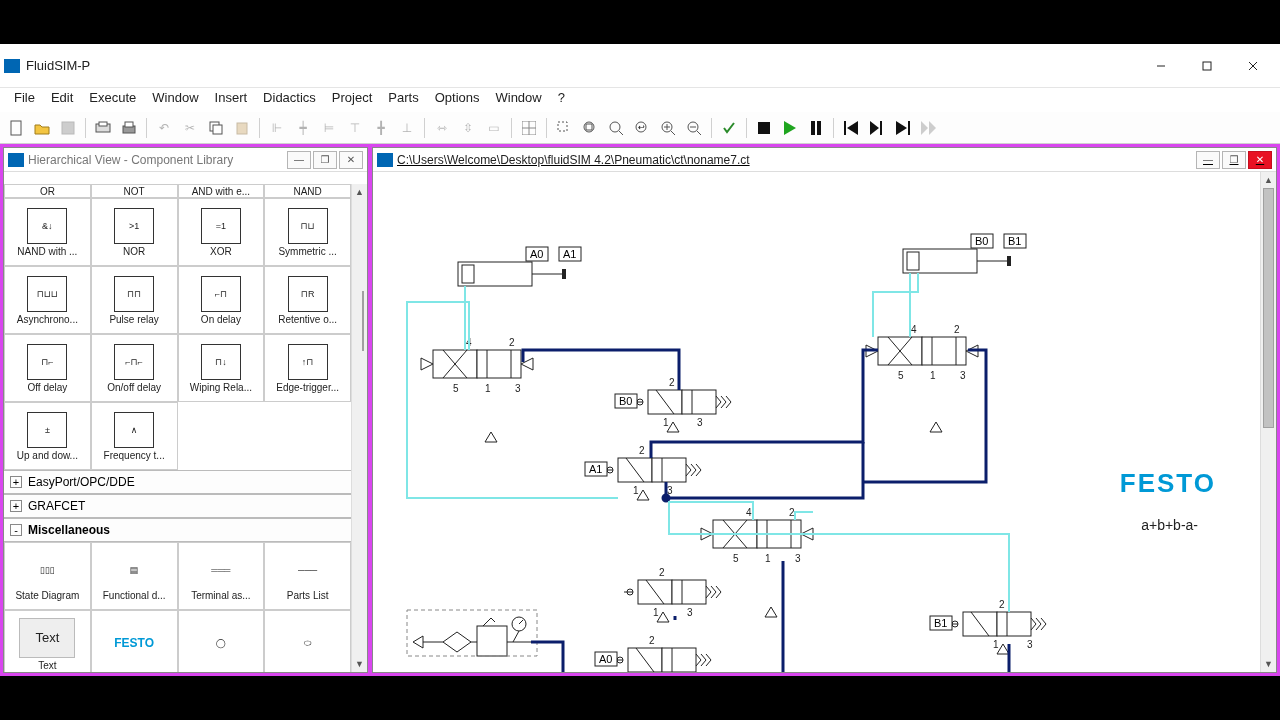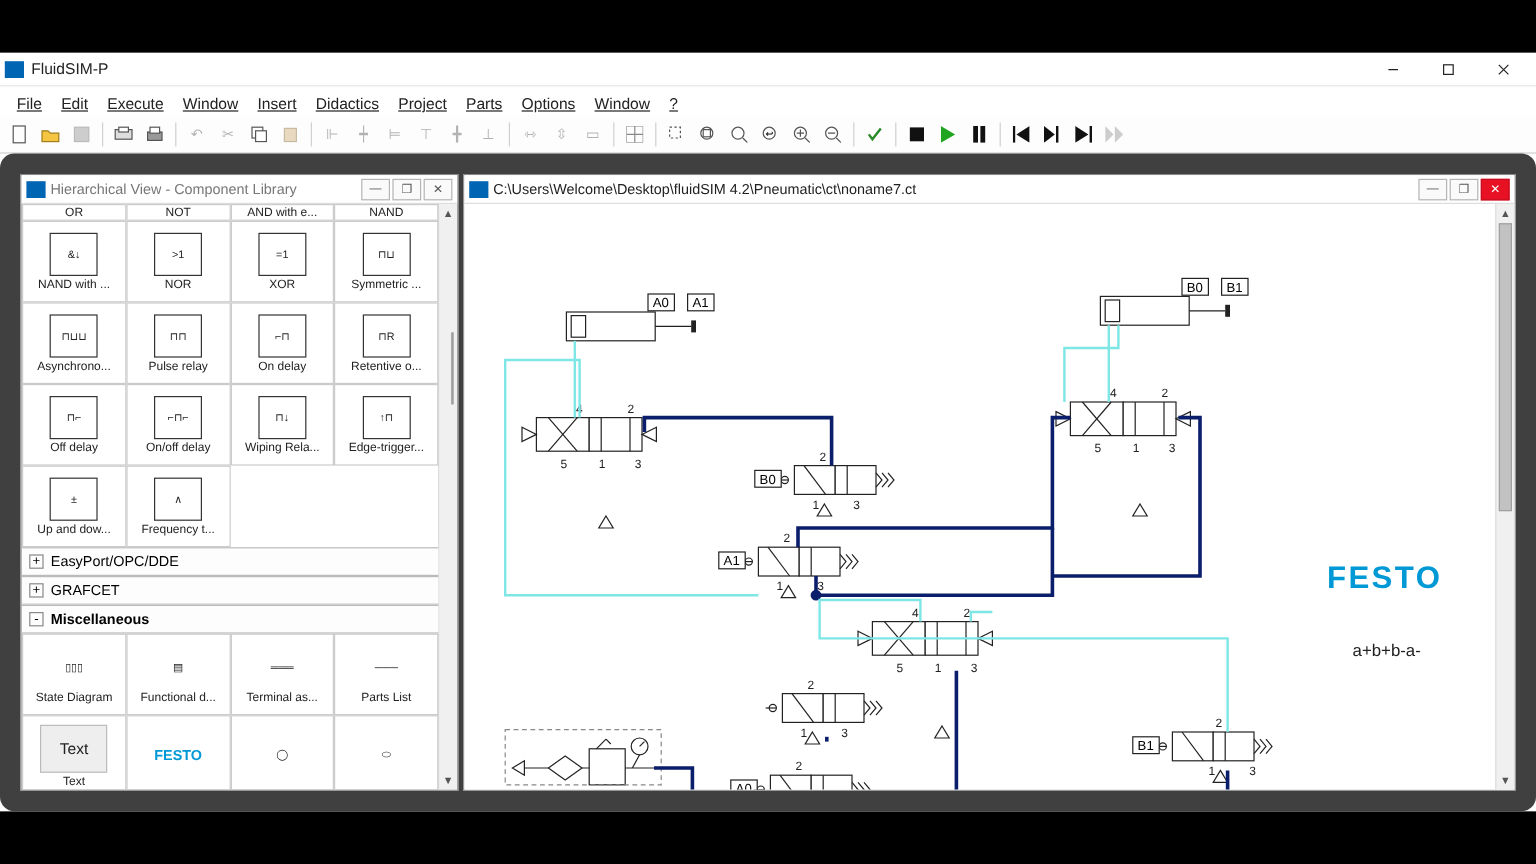--- a/index.html
+++ b/index.html
@@ -6,67 +6,67 @@
   body { font-family: "Segoe UI", Tahoma, sans-serif; font-size: 12px; background: #fff; overflow: hidden; width: 1280px; height: 720px; position: relative; }
   
   
   .letterbox-top, .letterbox-bottom { position: absolute; left: 0; right: 0; height: 44px; background: #000; }
   .letterbox-top { top: 0; }
   .letterbox-bottom { bottom: 0; }
 
   .app { position: absolute; top: 44px; left: 0; right: 0; bottom: 44px; display: flex; flex-direction: column; background: #fff; }
 
   
-  .titlebar { height: 28px; display: flex; align-items: center; padding: 0 4px; border-bottom: 1px solid #e5e5e5; }
+  .titlebar { height: 44px; display: flex; align-items: center; padding: 0 4px; border-bottom: 1px solid #e5e5e5; }
   .titlebar .logo { width: 16px; height: 14px; background: #0066b3; margin-right: 6px; }
   .titlebar .title { flex: 1; font-size: 13px; color: #222; }
   .win-btn { width: 46px; height: 28px; display: flex; align-items: center; justify-content: center; color: #222; }
 
   
-  .menubar { height: 24px; display: flex; align-items: flex-end; padding: 0 6px; font-size: 13px; color: #222; text-decoration: underline; }
+  .menubar { height: 24px; display: flex; align-items: flex-start; padding: 0 6px; font-size: 13px; color: #222; }
   .menubar .item { padding: 2px 8px; cursor: default; }
 
   
   .toolbar { height: 32px; display: flex; align-items: center; padding: 2px 4px; gap: 2px; border-bottom: 1px solid #d0d0d0; background: #fdfdfd; }
   .tbtn { width: 24px; height: 24px; display: flex; align-items: center; justify-content: center; border: 1px solid transparent; color: #444; }
   .tsep { width: 1px; height: 20px; background: #d0d0d0; margin: 0 3px; }
 
   
-  .workspace { flex: 1; display: flex; background: #404040; padding: 17px; gap: 4px; min-height: 0; border-radius: 12px; }
+  .workspace { flex: 1; display: flex; background: #d946ef; padding: 3px; gap: 4px; min-height: 0; }
 
   
   .panel { background: #fff; border: 1px solid #888; display: flex; flex-direction: column; min-height: 0; }
   .panel-header { height: 24px; display: flex; align-items: center; padding: 0 4px; background: #fff; border-bottom: 1px solid #ddd; }
   .panel-header .ico { width: 16px; height: 14px; background: #0066b3; margin-right: 4px; }
   .panel-header .ptitle { flex: 1; font-size: 12px; color: #777; white-space: nowrap; overflow: hidden; }
   .panel-header .ptitle.active { color: #222; }
   .pbtn { width: 24px; height: 18px; display: flex; align-items: center; justify-content: center; border: 1px solid #b5b5b5; margin-left: 2px; font-size: 10px; color: #555; background:#fafafa;}
   .pbtn.close { background: #e81123; color: #fff; border-color:#c50e1f; }
 
   
   .left-panel { width: 365px; }
-  .lib-body { flex: 1; overflow: hidden; display: flex; }
+  .lib-body { flex: 1; overflow: hidden; display: flex; margin-top: 12px; }
   .lib-scroll { flex: 1; overflow-y: auto; }
   .lib-scrollbar { width: 16px; background: #f0f0f0; border-left: 1px solid #ddd; display:flex; flex-direction:column; align-items:center; }
   .lib-scrollbar .arrow{ height:16px; width:100%; display:flex;align-items:center;justify-content:center;color:#555;font-size:9px;}
   .lib-scrollbar .track{ flex:1; position:relative; }
   .lib-scrollbar .thumb{ position:absolute; top:20%; height:60px; left:2px; right:2px; background:#c2c2c2; border:1px solid #a0a0a0;}
 
   .comp-grid { display: grid; grid-template-columns: repeat(4, 1fr); }
   .comp-cell { border: 1px solid #ccc; height: 68px; display: flex; flex-direction: column; align-items: center; justify-content: center; cursor: pointer; }
   .comp-cell.short { height: 14px; justify-content: center; }
   .comp-cell.short .clabel { padding: 0; }
   .comp-glyph { width: 40px; height: 36px; display: flex; align-items: center; justify-content: center; border: 1px solid #333; position: relative; font-size:9px; color:#222;}
   .comp-glyph.noborder{ border:none;}
   .clabel { font-size: 10px; color: #222; text-align: center; padding-top: 2px; white-space: nowrap; overflow: hidden; width: 100%; }
   .group-hdr { display: flex; align-items: center; gap: 6px; padding: 4px 6px; border-top: 1px solid #bbb; border-bottom: 1px solid #bbb; background: #fdfdfd; font-size: 12px; cursor: pointer; }
   .group-hdr .pm { width: 12px; height: 12px; border: 1px solid #888; display: flex; align-items: center; justify-content: center; font-size: 11px; line-height: 1; }
 
   
-  .right-panel { flex: 1; }
+  .right-panel { flex: 1; text-decoration: underline; }
   .canvas-wrap { flex: 1; position: relative; overflow: hidden; background: #fff; }
   .canvas-wrap .vscroll { position:absolute; right:0; top:0; bottom:0; width:16px; background:#f0f0f0; border-left:1px solid #ddd; display:flex; flex-direction:column;}
   .canvas-wrap .vscroll .arrow{height:16px;display:flex;align-items:center;justify-content:center;font-size:9px;color:#555;}
   .canvas-wrap .vscroll .track{flex:1;position:relative;}
   .canvas-wrap .vscroll .thumb{position:absolute;top:0;height:240px;left:2px;right:2px;background:#c2c2c2;border:1px solid #a0a0a0;}
 
   
   svg.schematic { position:absolute; left:0; top:0; }
   .festo-logo { color:#0099d6; font-weight:900; font-size:26px; letter-spacing:2px; font-family: Arial, sans-serif; }
   .seq-text { font-size:14px; color:#222; }
@@ -590,21 +590,21 @@
             <path d="M96 178 L96 130 L34 130 L34 326 L245 326"></path>
             <path d="M537 101 L537 165"></path>
             <path d="M545 101 L545 120 L500 120 L500 165"></path>
             <path d="M380 348 L380 330 L296 330 L296 362 L636 362 L636 440"></path>
             <path d="M422 348 L422 340 L440 340"></path>
           </g>
 
         </svg>
 
         <div class="festo-logo" style="position:absolute; right:60px; top:296px;">FESTO</div>
-        <div class="seq-text" style="position:absolute; right:78px; top:364px;">a+b+b-a-</div>
+        <div class="seq-text" style="position:absolute; right:78px; top:345px;">a+b+b-a-</div>
 
         <div class="vscroll">
           <div class="arrow">▲</div>
             <div class="track">
               <div class="thumb"></div>
             </div>
             <div class="arrow">▼</div>
         </div>
       </div>
     </div>

